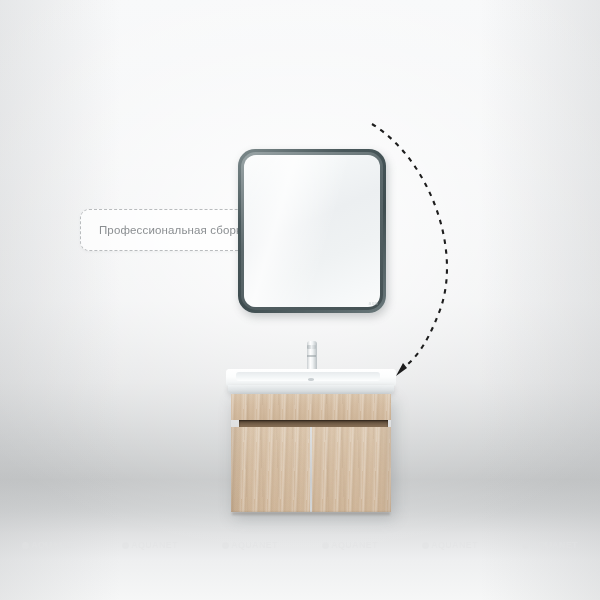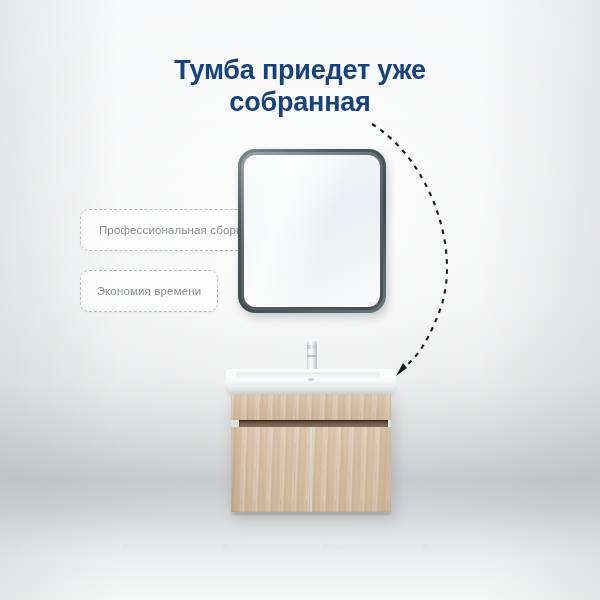--- a/index.html
+++ b/index.html
@@ -316,28 +316,23 @@
 </head>
 <body>
 
 <div id="stage">
 
   <div class="bg"></div>
   <div class="bg-vignette"></div>
   <div class="bg-side-l"></div>
   <div class="bg-side-r"></div>
 
-  <div class="headline">Тумба приедет уже
-собранная</div>
 
   <div class="badge" id="badge-0">
     <span>Профессиональная сборка</span>
-  </div>
-  <div class="badge" id="badge-1">
-    <span>Экономия времени</span>
   </div>
 
   <div class="mirror">
     <div class="mirror-frame"></div>
     <div class="mirror-inner-edge"></div>
     <div class="mirror-glass">
       <div class="mirror-sheen"></div>
     </div>
     <div class="mirror-logo">aqn</div>
   </div>

